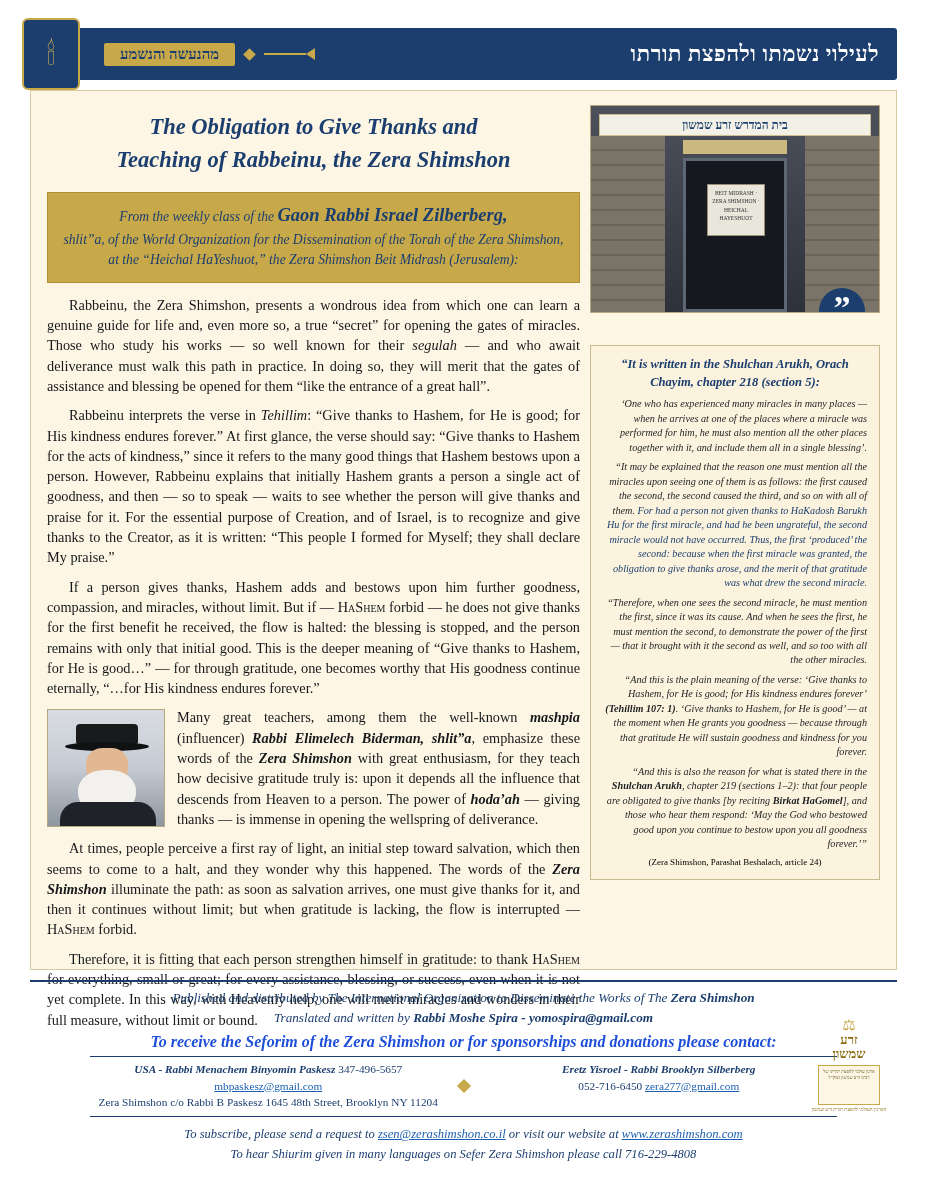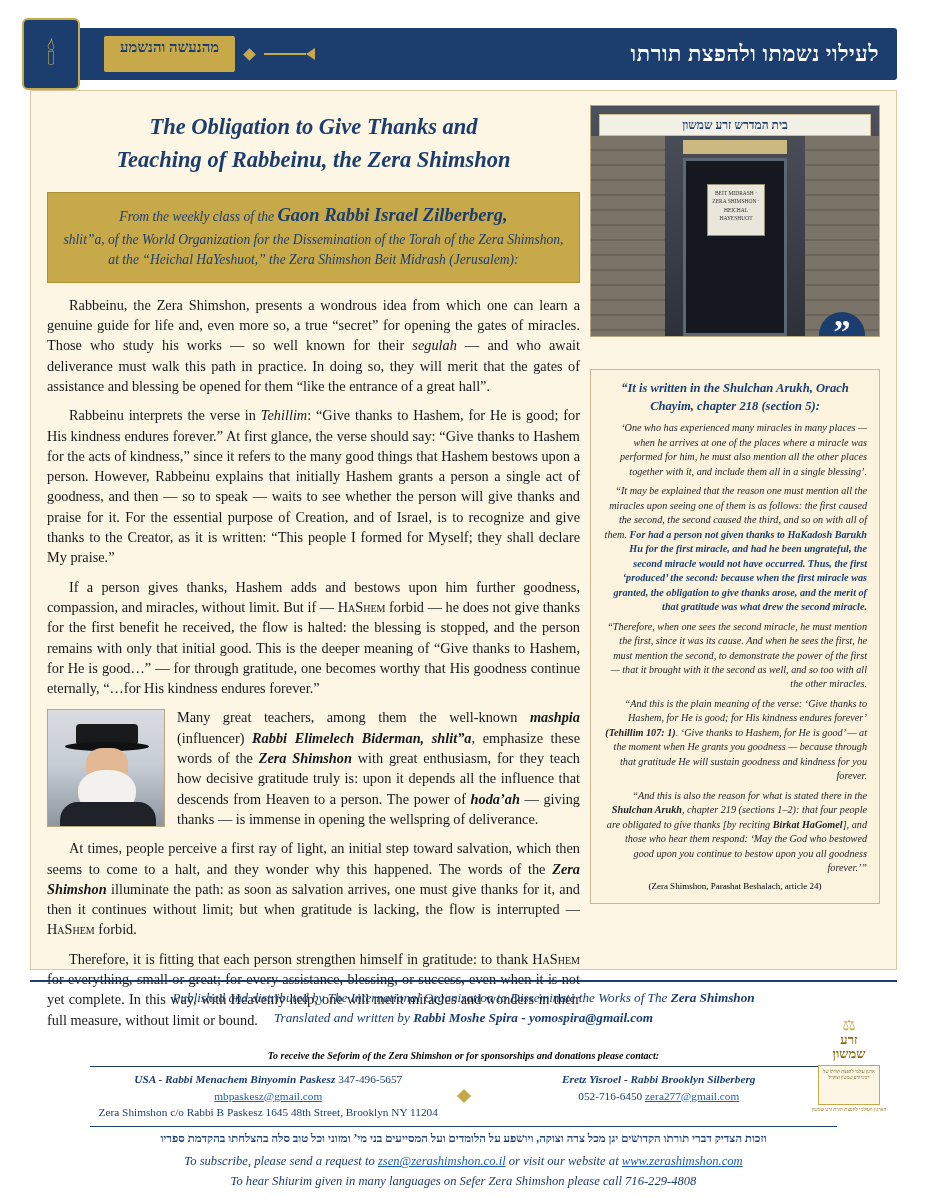--- a/index.html
+++ b/index.html
@@ -44,21 +44,21 @@
     align-items: center;
     justify-content: center;
   }
   .lamp-glyph { font-size: 30px; line-height: 1; color: #f0c24b; }
   .hdr-ribbon {
     background: #c8a94a;
     color: #1b3e6f;
     font-family: "Liberation Serif", serif;
     font-weight: bold;
     font-size: 15px;
-    padding: 3px 16px 16px 16px;
+    padding: 3px 16px 3px 16px;
     border-radius: 2px;
     direction: rtl;
     text-align: right;
   }
   .hdr-diamond {
     width: 9px; height: 9px; background: #c8a94a;
     transform: rotate(45deg);
     margin: 0 10px;
   }
   .hdr-arrow {
@@ -160,21 +160,21 @@
     background: #f2f1ee; border-radius: 45% 45% 50% 50%;
   }
   .rp-body {
     position: absolute; left: 12px; top: 92px; width: 96px; height: 30px;
     background: #1f2329; border-radius: 18px 18px 0 0;
   }
 
   
   .photo-card {
     width: 290px;
-    height: 232px;
+    height: 208px;
     border: 1px solid #b9a77f;
     background: #14532d;
     position: relative;
     overflow: hidden;
   }
   .pc-sky { position:absolute; inset:0; background: linear-gradient(#4c515c, #2d313a); }
   .pc-banner {
     position: absolute; left: 8px; top: 8px; right: 8px; height: 22px;
     background: #f3f1e6; border: 1px solid #cdbd93;
     display: flex; align-items: center; justify-content: center;
@@ -216,34 +216,34 @@
   }
   .sb-head {
     color: #1b3e6f; font-weight: bold; font-style: italic;
     font-size: 12.6px; text-align: center; line-height: 1.4; margin-bottom: 6px;
   }
   .sb-p {
     font-size: 10.2px; line-height: 1.42; text-align: right;
     font-style: italic; color: #1d1f22; margin: 0 0 5px 0;
   }
   .sb-p b { font-weight: bold; }
-  .sb-blue { color: #1b3e6f; font-weight: bold; }
+  .sb-blue { color: #1b3e6f; font-weight: normal; }
   .sb-src { font-size: 9px; text-align: center; margin-top: 4px; }
 
   
   .footer { margin-top: 10px; position: relative; }
   .f-rule { height: 2px; background: #1b3e6f; }
   .f-top {
     text-align: center; color: #1b3e6f; font-size: 13.2px;
     font-style: italic; line-height: 1.5; padding: 6px 90px 2px 90px;
   }
   .f-top b { font-weight: bold; }
   .f-contact {
-    text-align: center; color: #000000; font-weight: bold;
-    font-style: italic; font-size: 10px; margin-top: 20px;
+    text-align: center; color: #1d4ed8; font-weight: bold;
+    font-style: italic; font-size: 16px; margin-top: 3px;
   }
   .contact-band {
     margin: 5px 60px 0 60px;
     border-top: 1px solid #1b3e6f;
     border-bottom: 1px solid #1b3e6f;
     display: flex; align-items: stretch; position: relative;
     padding: 4px 0 5px 0;
   }
   .cb-cell { flex: 1; text-align: center; font-size: 11.3px; line-height: 1.5; color: #1b3e6f; }
   .cb-cell .nm { font-weight: bold; font-style: italic; }
@@ -449,21 +449,20 @@
       </div>
       <div class="cb-cell">
         <div class="nm">Eretz Yisroel - Rabbi Brooklyn Silberberg</div>
         <div>
           <span>052-716-6450</span>
           <a href="#">zera277@gmail.com</a>
         </div>
       </div>
     </div>
 
-    <div class="heb-line">וזכות הצדיק דברי תורתו הקדושים יגן מכל צרה וצוקה, ויושפע על הלומדים ועל המסייעים בני מי’ ומזוני וכל טוב סלה בהצלחתו בהקדמת ספריו</div>
 
     <div class="f-bottom">
       <div>
         <span>To subscribe, please send a request to </span><a href="#">zsen@zerashimshon.co.il</a><span> or visit our website at </span><a href="#">www.zerashimshon.com</a>
       </div>
       <div>To hear Shiurim given in many languages on Sefer Zera Shimshon please call 716-229-4808</div>
     </div>
 
     <div class="logo-block">
       <div class="lb-crown">⚖</div>

